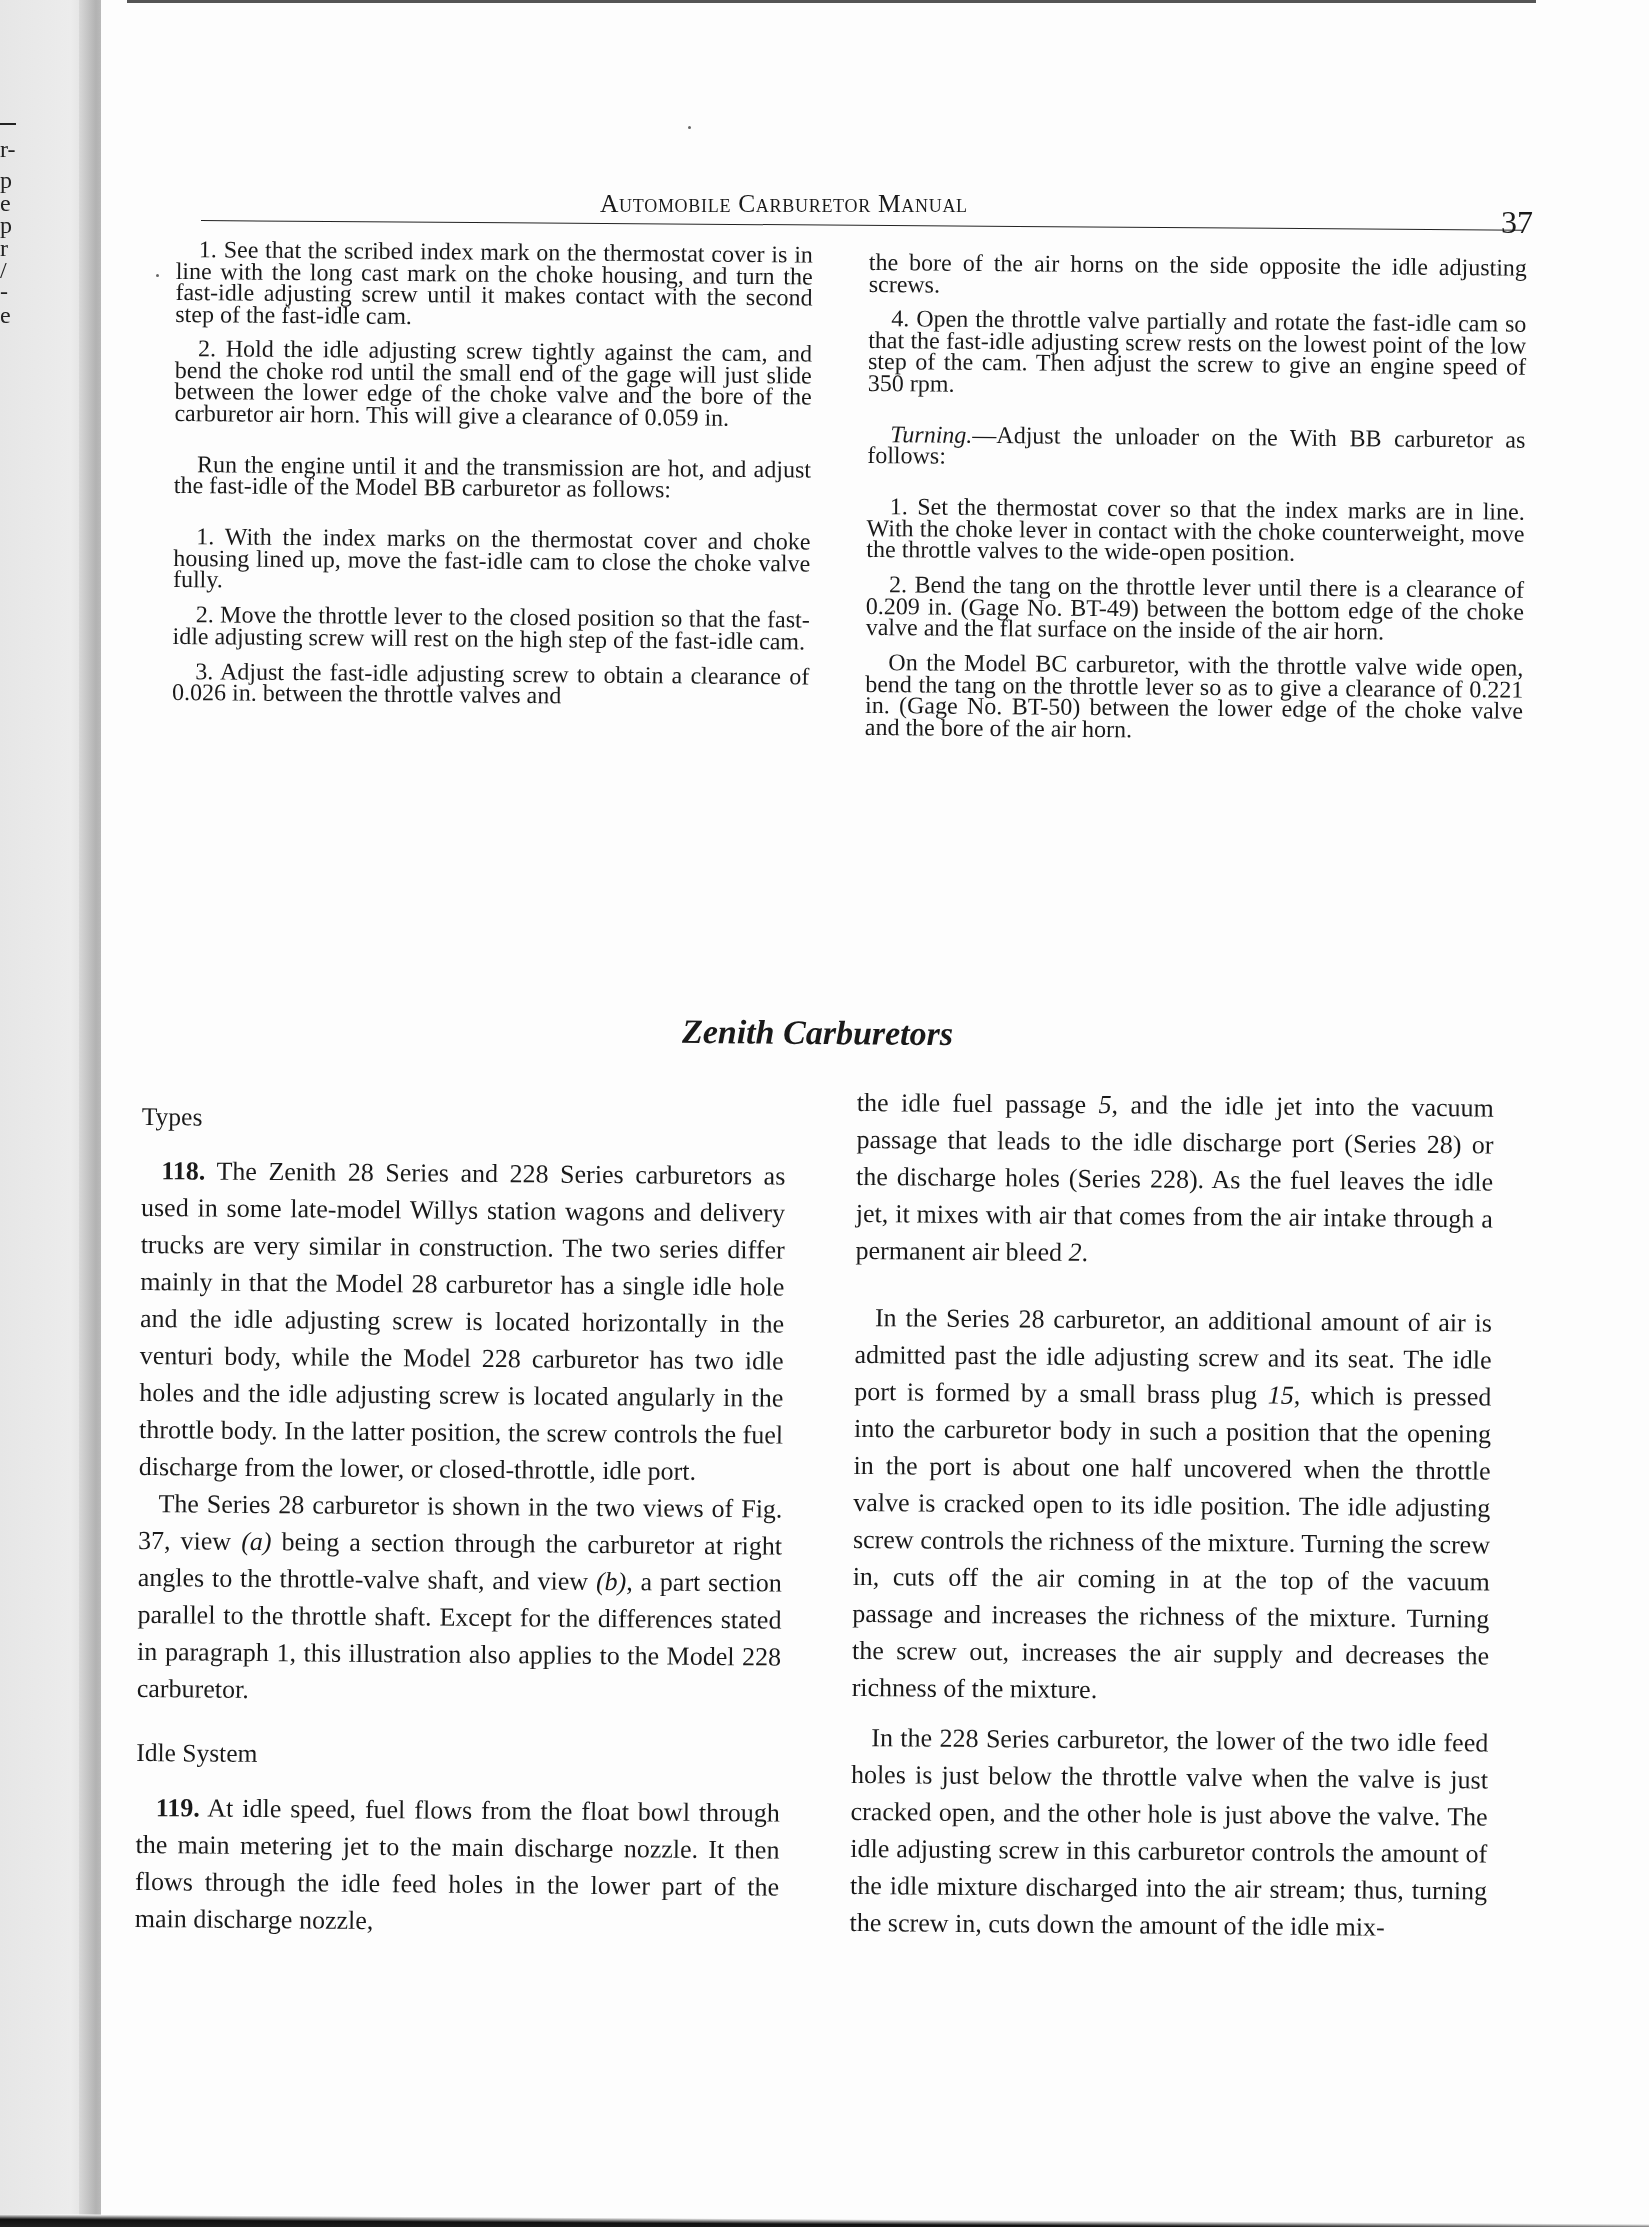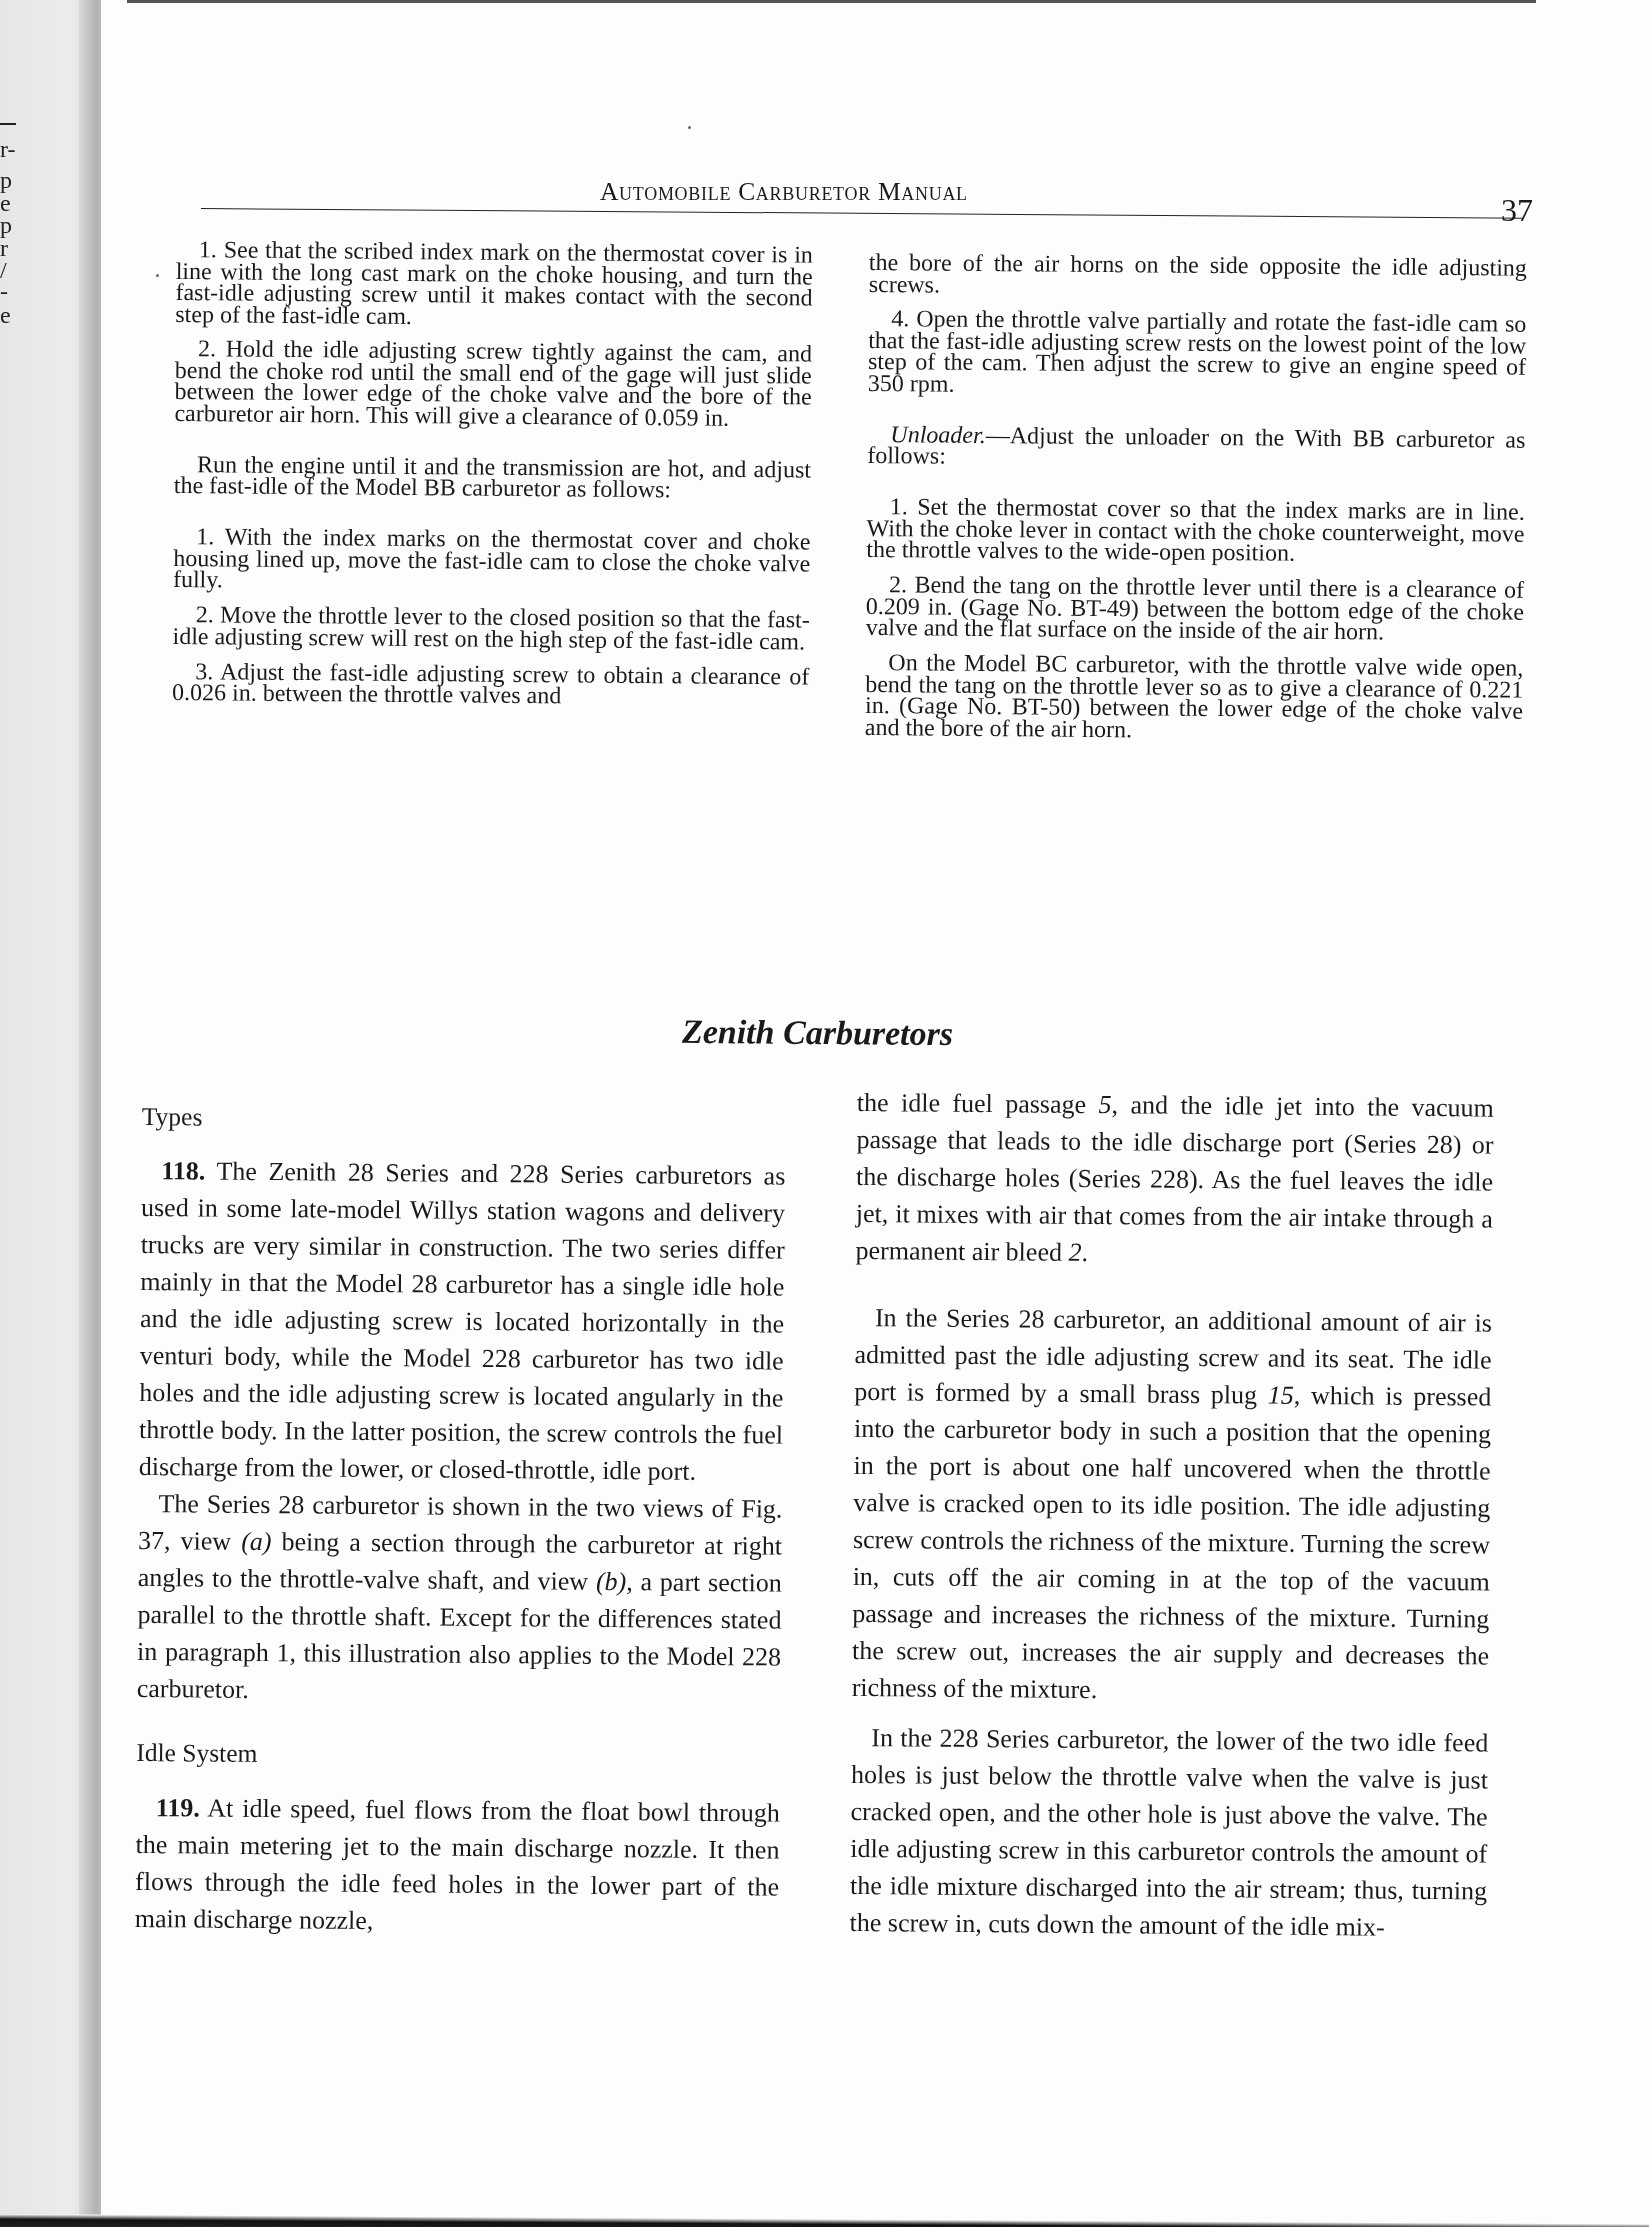--- a/index.html
+++ b/index.html
@@ -29,21 +29,21 @@
   }
   .top-edge {
     position: absolute; left: 127px; top: 0; width: 1409px; height: 2.7px; background: #555;
   }
   .bottom-edge {
     position: absolute; left: 0; top: 2214px; width: 1649px; height: 13.4px;
     background: linear-gradient(to bottom, #fdfdfd, #111 40%, #222);
     transform: rotate(0.35deg); transform-origin: left top;
   }
   .running-head {
-    position: absolute; left: 201px; top: 168px; width: 1328px; height: 54px;
+    position: absolute; left: 201px; top: 180px; width: 1328px; height: 54px;
   }
   .running-head .title {
     position: absolute; left: 399px; top: 9.4px;
     font-variant: small-caps; font-size: 25.5px; letter-spacing: 0.7px;
   }
   .running-head .rule {
     position: absolute; left: 0; top: 40px; width: 1322px; height: 1.3px; background: #222;
     transform: rotate(0.42deg); transform-origin: left top;
   }
   .running-head .pageno {
@@ -103,21 +103,21 @@
   <p class="gap">2. Hold the idle adjusting screw tightly against the cam, and bend the choke rod until the small end of the gage will just slide between the lower edge of the choke valve and the bore of the carburetor air horn. This will give a clearance of 0.059 in.</p>
   <p class="biggap">Run the engine until it and the transmission are hot, and adjust the fast-idle of the Model BB carburetor as follows:</p>
   <p class="biggap">1. With the index marks on the thermostat cover and choke housing lined up, move the fast-idle cam to close the choke valve fully.</p>
   <p class="gap">2. Move the throttle lever to the closed position so that the fast-idle adjusting screw will rest on the high step of the fast-idle cam.</p>
   <p class="gap">3. Adjust the fast-idle adjusting screw to obtain a clearance of 0.026 in. between the throttle valves and</p>
 </div>
 
 <div class="col col-b">
   <p style="text-indent:0">the bore of the air horns on the side opposite the idle adjusting screws.</p>
   <p class="gap">4. Open the throttle valve partially and rotate the fast-idle cam so that the fast-idle adjusting screw rests on the lowest point of the low step of the cam. Then adjust the screw to give an engine speed of 350 rpm.</p>
-  <p class="biggap"><span class="it">Unloader.</span><span>—Adjust the unloader on the With BB carburetor as follows:</span></p>
+  <p class="biggap"><span class="it">Turning.</span><span>—Adjust the unloader on the With BB carburetor as follows:</span></p>
   <p class="biggap">1. Set the thermostat cover so that the index marks are in line. With the choke lever in contact with the choke counterweight, move the throttle valves to the wide-open position.</p>
   <p class="gap">2. Bend the tang on the throttle lever until there is a clearance of 0.209 in. (Gage No. BT-49) between the bottom edge of the choke valve and the flat surface on the inside of the air horn.</p>
   <p class="gap">On the Model BC carburetor, with the throttle valve wide open, bend the tang on the throttle lever so as to give a clearance of 0.221 in. (Gage No. BT-50) between the lower edge of the choke valve and the bore of the air horn.</p>
 </div>
 
 <div class="section-title">Zenith Carburetors</div>
 
 <div class="col col-c">
   <span class="sub-head">Types</span>
   <p><span class="parnum">118.</span><span> The Zenith 28 Series and 228 Series carburetors as used in some late-model Willys station wagons and delivery trucks are very similar in construction. The two series differ mainly in that the Model 28 carburetor has a single idle hole and the idle adjusting screw is located horizontally in the venturi body, while the Model 228 carburetor has two idle holes and the idle adjusting screw is located angularly in the throttle body. In the latter position, the screw controls the fuel discharge from the lower, or closed-throttle, idle port.</span></p>

